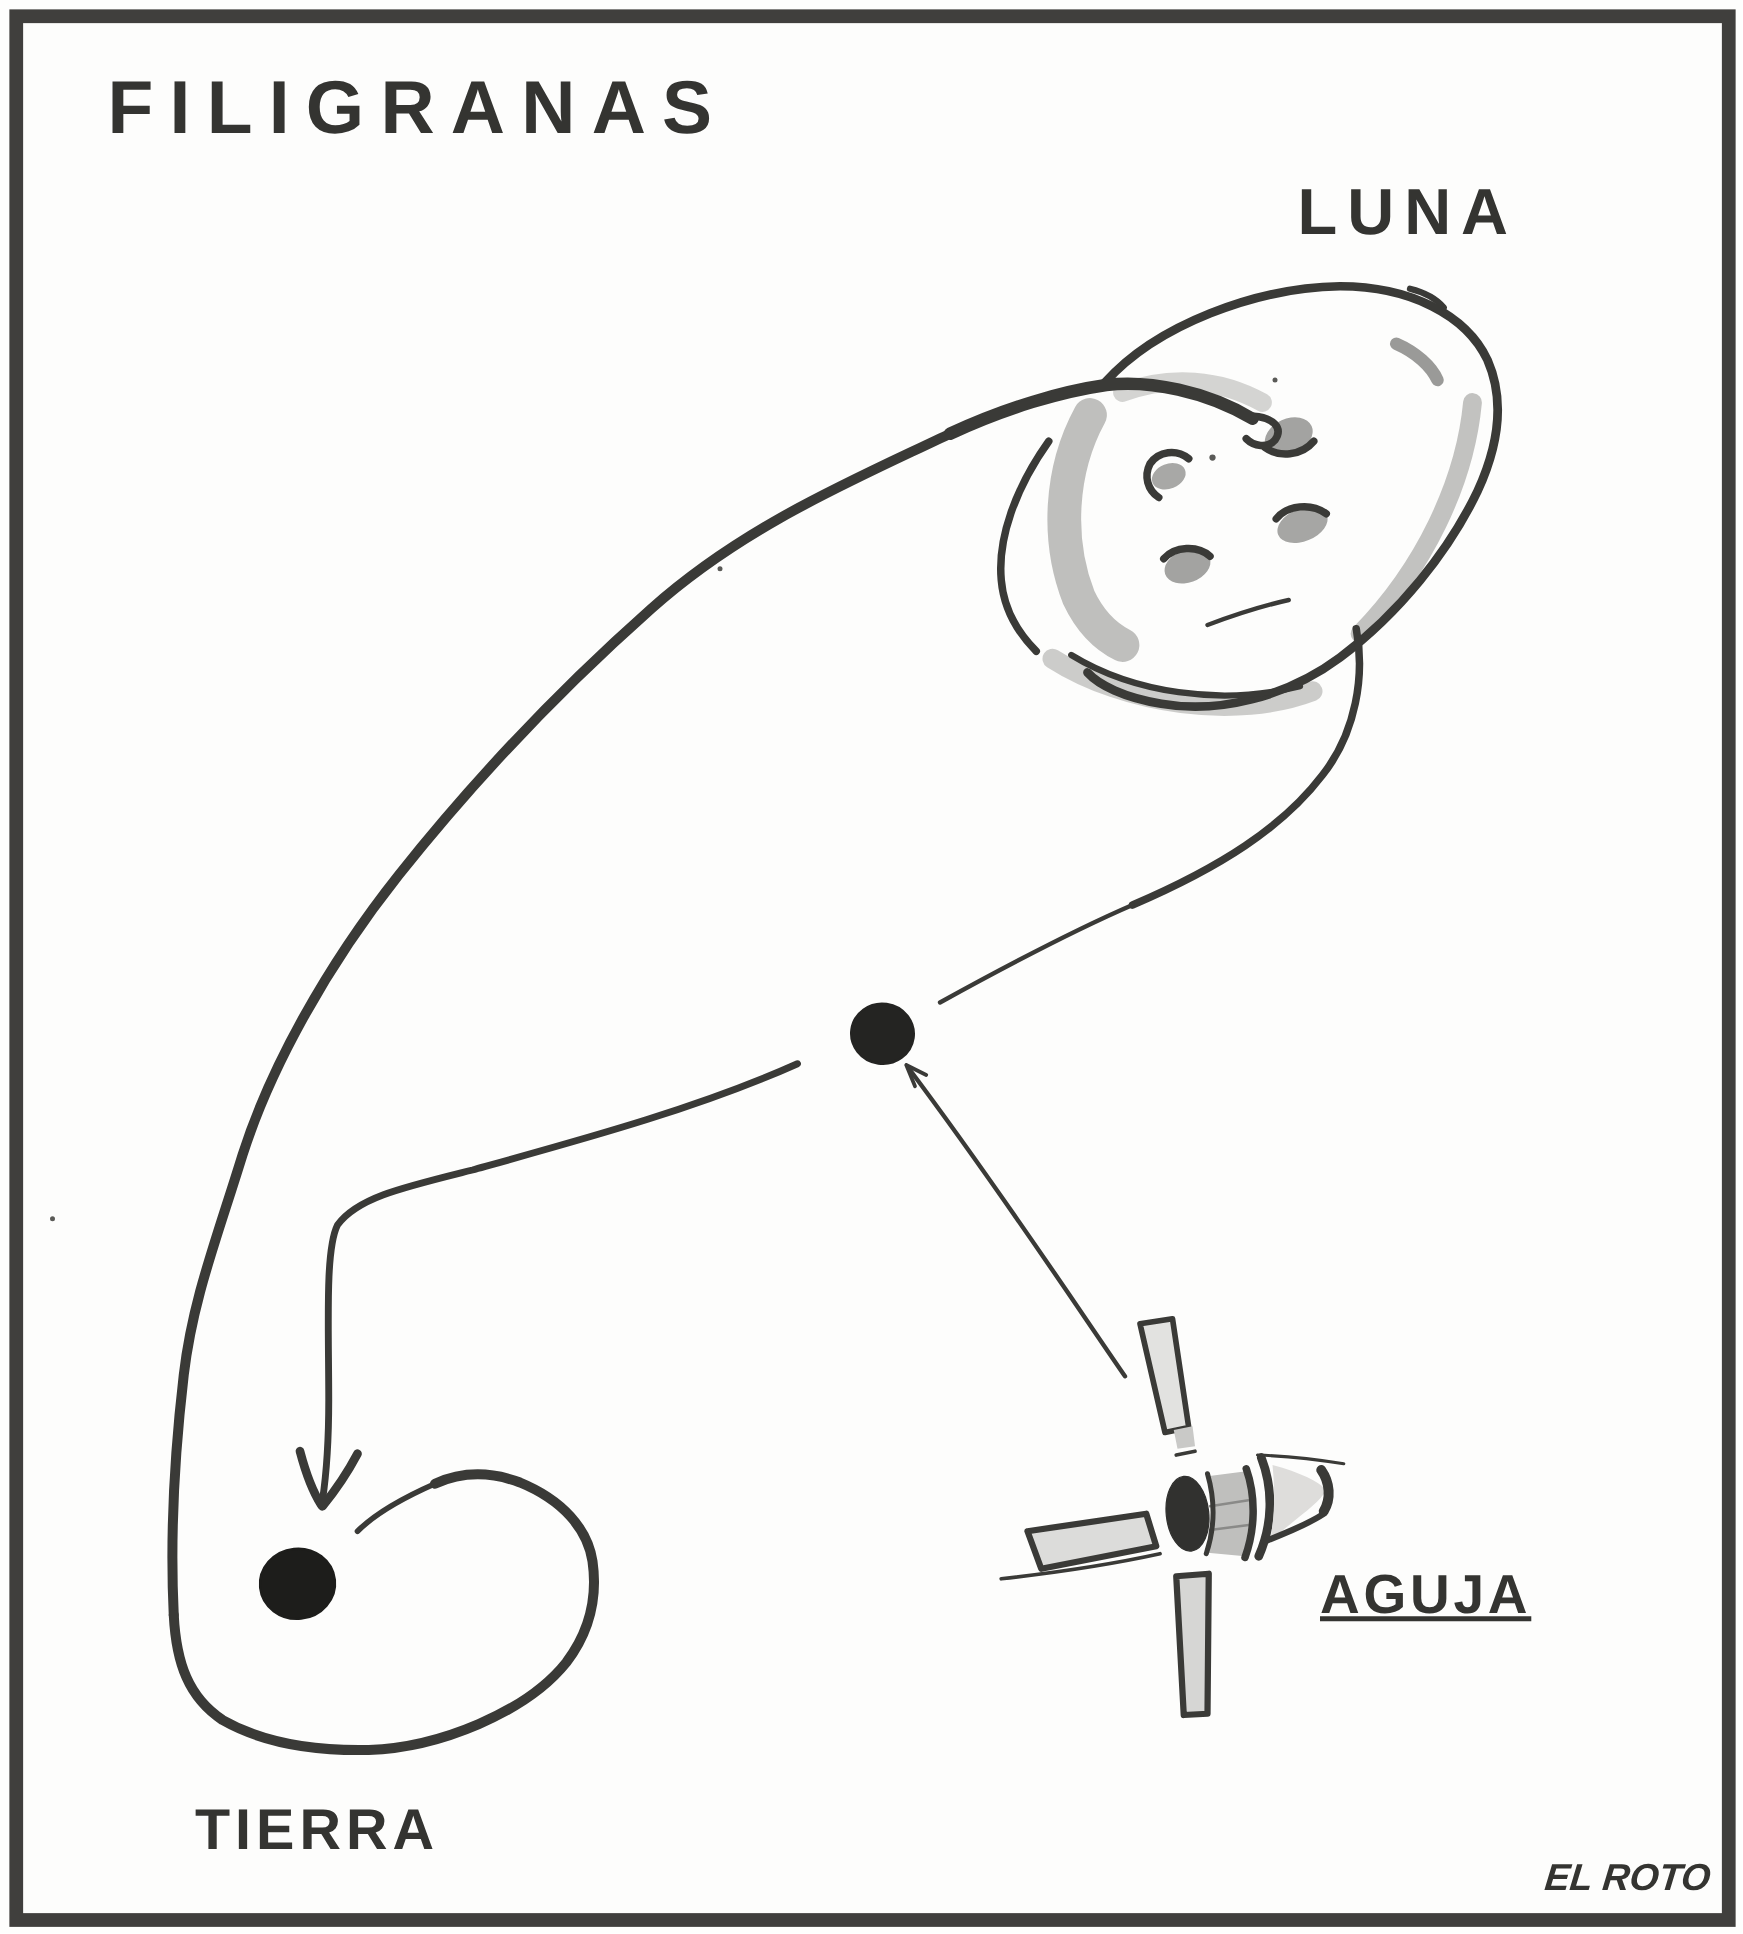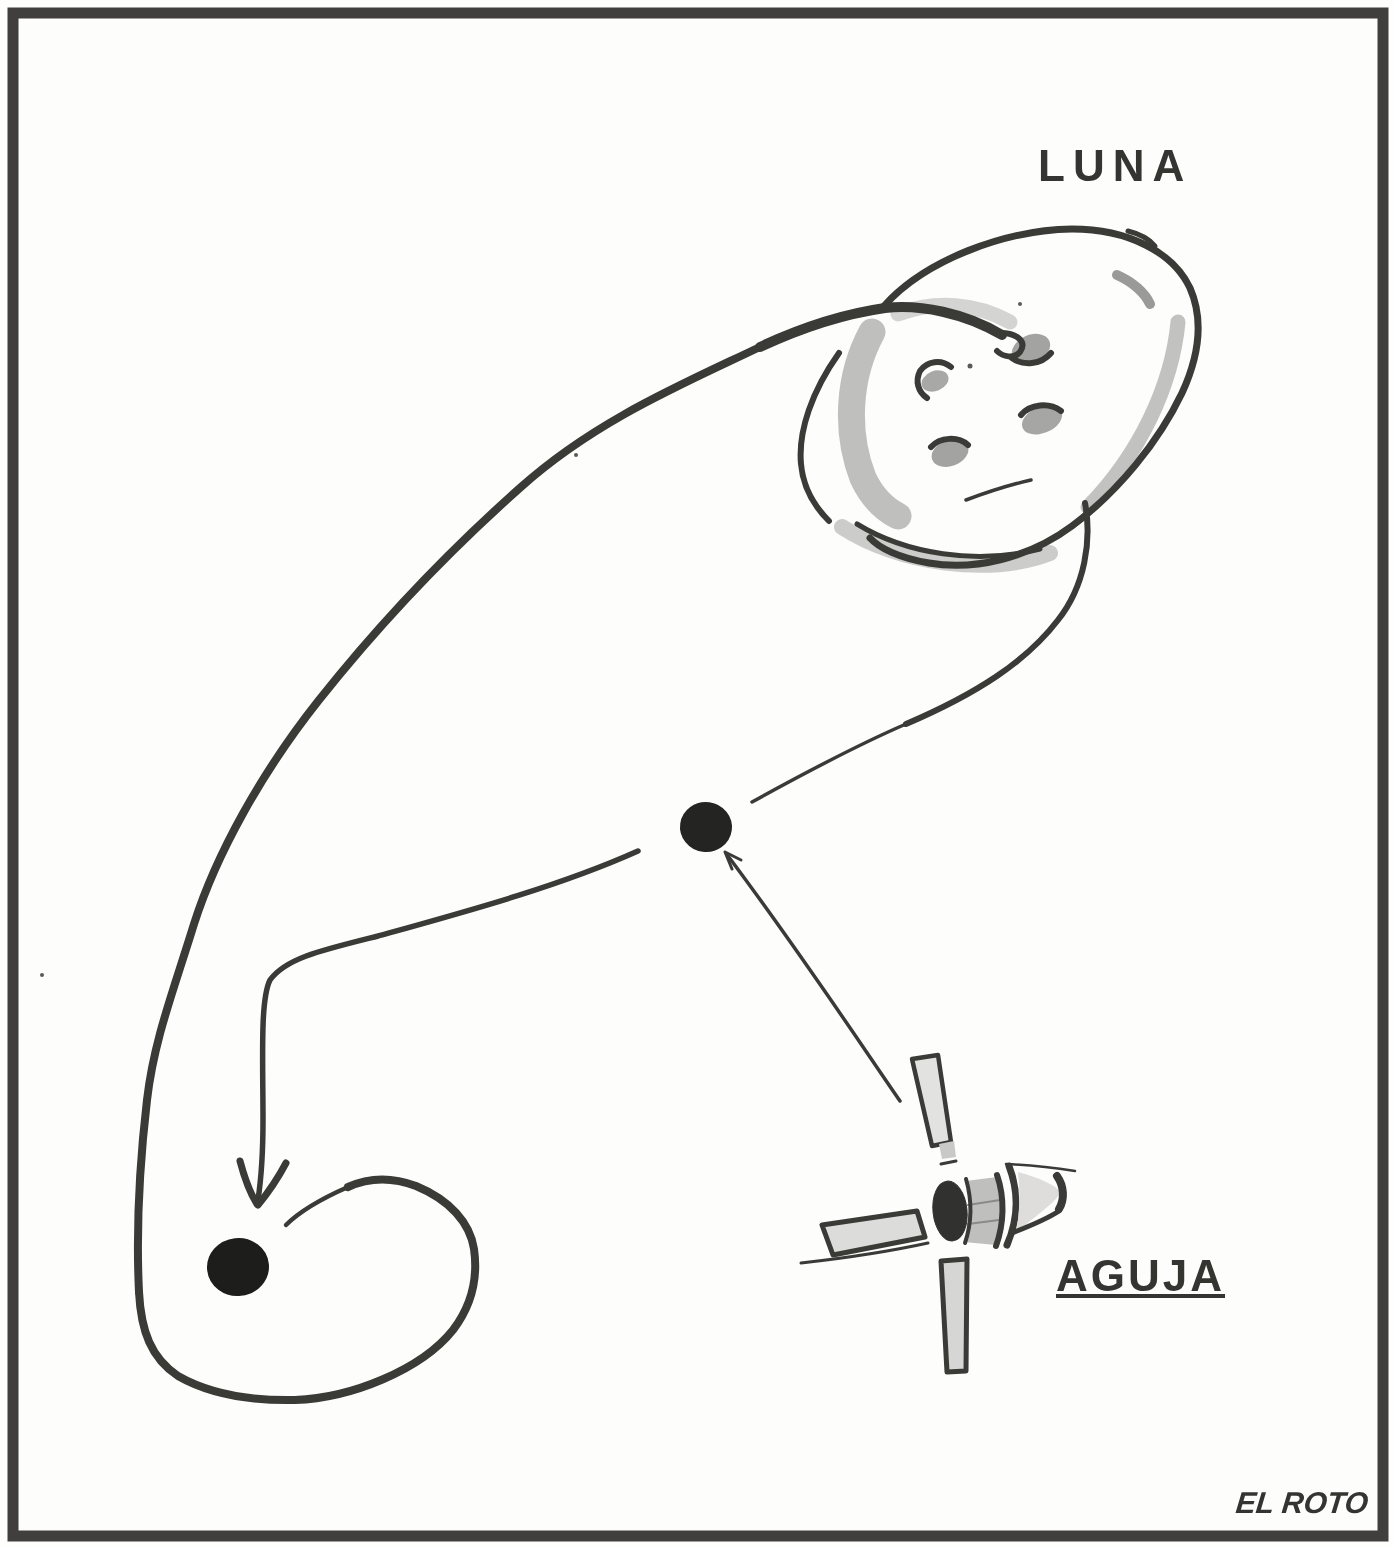--- a/index.html
+++ b/index.html
@@ -5,21 +5,21 @@
   html,body{margin:0;padding:0;background:#ffffff;}
   #stage{
     position:relative;width:1394px;height:1547px;background:#ffffff;
     font-family:"Liberation Sans", sans-serif;overflow:hidden;
   }
   .ink-label{
     position:absolute;color:#343431;font-weight:700;line-height:1;
     letter-spacing:13px;white-space:nowrap;
   }
   #title-label{top:56px;left:86px;font-size:60px;letter-spacing:13px;}
-  #luna-label{top:144px;left:1038px;font-size:44px;letter-spacing:8px;}
+  #luna-label{top:144px;left:1038px;font-size:52px;letter-spacing:8px;}
   #aguja-label{top:1254px;left:1056px;font-size:44px;letter-spacing:3px;text-decoration:underline;}
   #tierra-label{top:1440px;left:156px;font-size:46px;letter-spacing:4px;}
   #signature-label{
     top:1488px;left:1236px;font-size:30px;letter-spacing:0px;
     font-style:italic;transform:skewX(-6deg);font-weight:700;
   }
   svg{position:absolute;top:0;left:0;}
 </style>
 </head>
 <body>
@@ -130,20 +130,22 @@
 
       <g fill="#5a5a57" stroke="none">
         <circle cx="42" cy="975" r="2"></circle>
         <circle cx="970" cy="366" r="2.5"></circle>
         <circle cx="1020" cy="304" r="2"></circle>
         <circle cx="576" cy="455" r="2"></circle>
       </g>
     </g>
   </svg>
 
+  <div class="ink-label" id="title-label">FILIGRANAS</div>
 
   <div class="ink-label" id="luna-label">LUNA</div>
 
   <div class="ink-label" id="aguja-label">AGUJA</div>
 
+  <div class="ink-label" id="tierra-label">TIERRA</div>
 
   <div class="ink-label" id="signature-label">EL ROTO</div>
 </div>
 
 </body></html>

